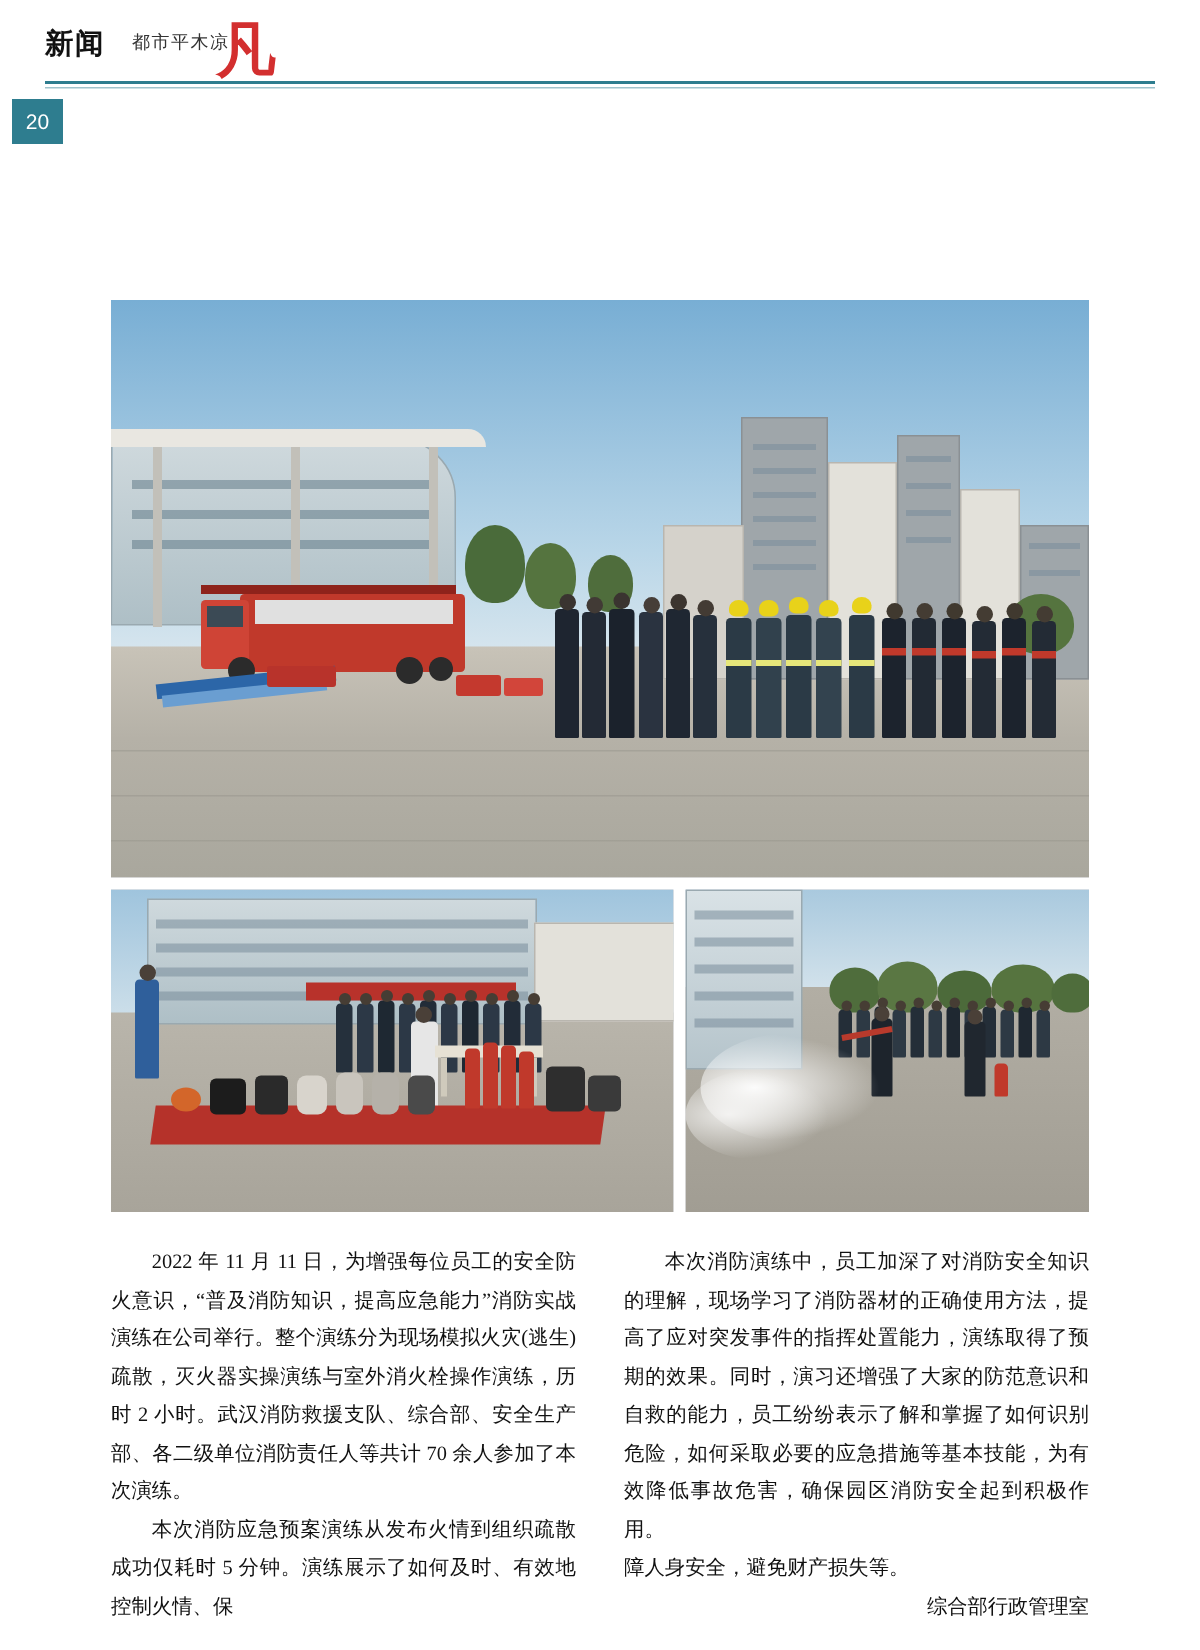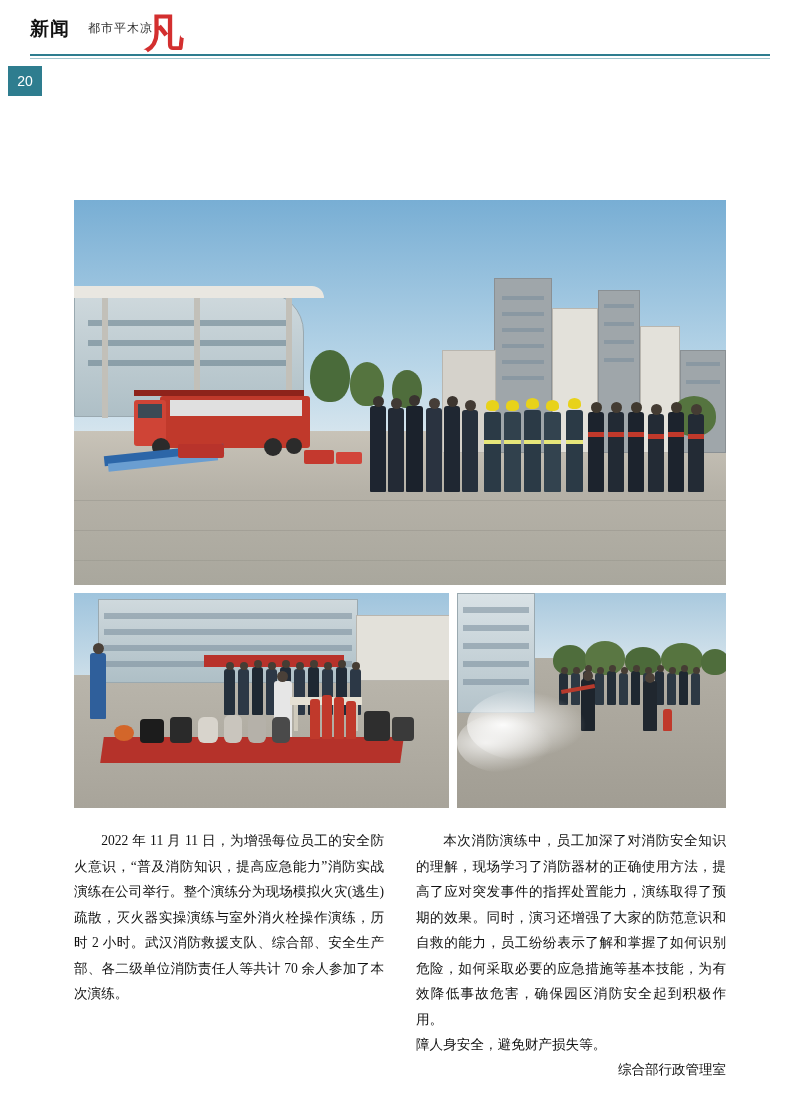--- a/index.html
+++ b/index.html
@@ -248,21 +248,21 @@
   .col-left { left: 74px; }
   .col-right { left: 416px; }
   .col p {
     margin: 0 0 0 0;
     text-indent: 2em;
   }
   .signature {
     margin-top: 6px;
     text-align: right;
     text-indent: 0;
-    font-family: Liberation Mono, monospace;
+    font-family: Liberation Sans, sans-serif;
     font-size: 13.5px;
   }
 </style>
 </head>
 <body>
 
 <div class="page">
 
   <div class="header">
     <div class="section-name">新闻</div>
@@ -498,20 +498,21 @@
 
     <div class="extinguisher" style="left:206px; top:116px; width:9px; height:22px;"></div>
 
     <div class="smoke" style="left:10px; top:96px; width:120px; height:72px;"></div>
     <div class="smoke" style="left:0px; top:120px; width:96px; height:60px; opacity:0.8;"></div>
     <div class="photo-credit" style="opacity:0">灭火器实操演练</div>
   </div>
 
   <div class="col col-left">
     <p>2022 年 11 月 11 日，为增强每位员工的安全防火意识，“普及消防知识，提高应急能力”消防实战演练在公司举行。整个演练分为现场模拟火灾(逃生)疏散，灭火器实操演练与室外消火栓操作演练，历时 2 小时。武汉消防救援支队、综合部、安全生产部、各二级单位消防责任人等共计 70 余人参加了本次演练。</p>
+    <p>本次消防应急预案演练从发布火情到组织疏散成功仅耗时 5 分钟。演练展示了如何及时、有效地控制火情、保</p>
   </div>
 
   <div class="col col-right">
     <p>本次消防演练中，员工加深了对消防安全知识的理解，现场学习了消防器材的正确使用方法，提高了应对突发事件的指挥处置能力，演练取得了预期的效果。同时，演习还增强了大家的防范意识和自救的能力，员工纷纷表示了解和掌握了如何识别危险，如何采取必要的应急措施等基本技能，为有效降低事故危害，确保园区消防安全起到积极作用。</p>
     <p style="text-indent:0">障人身安全，避免财产损失等。</p>
     <p class="signature">综合部行政管理室</p>
   </div>
 
 </div>
 

